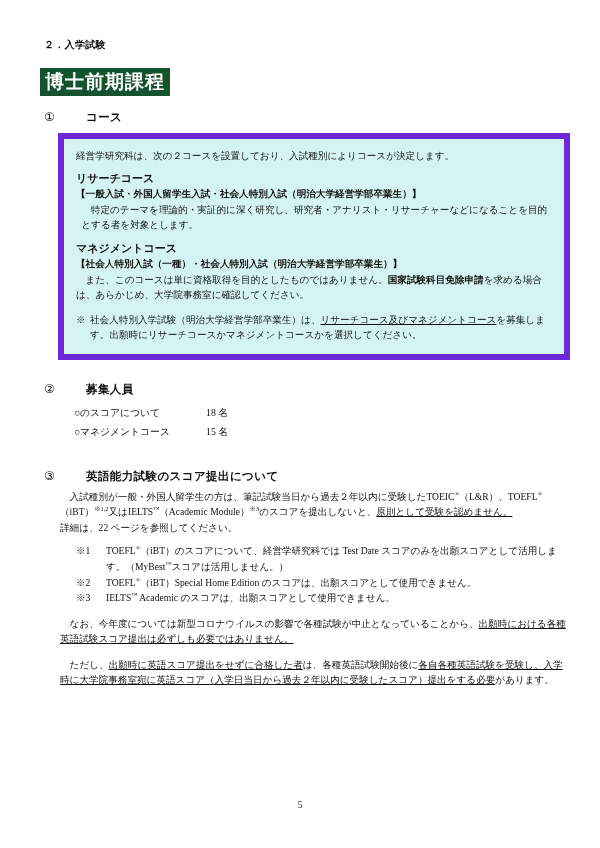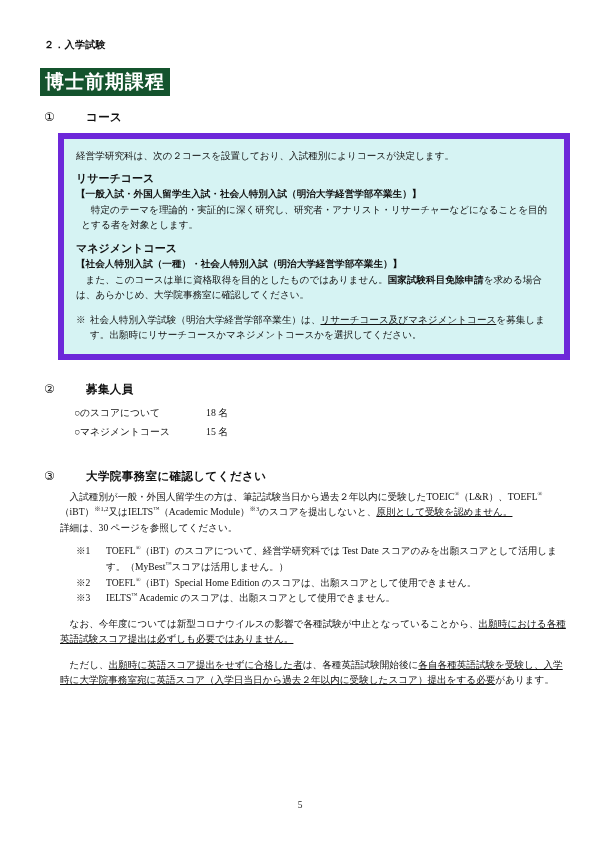--- a/index.html
+++ b/index.html
@@ -238,28 +238,28 @@
       <span class="quota-count">18 名</span>
     </div>
     <div class="quota-row">
       <span class="quota-name">○マネジメントコース</span>
       <span class="quota-count">15 名</span>
     </div>
   </div>
 
   <div class="item-head" id="heading-english">
     <span class="circnum">③</span>
-    <span class="item-label">大学院事務室に確認してください</span>
+    <span class="item-label">英語能力試験のスコア提出について</span>
   </div>
 
   <div class="eng-body">
 
     <p class="para-indent"><span>入試種別が一般・外国人留学生の方は、筆記試験当日から過去２年以内に受験した</span><span class="latin">TOEIC</span><sup class="ref">®</sup><span>（L&amp;R）、</span><span class="latin">TOEFL</span><sup class="ref">®</sup><span>（iBT）</span><sup class="ref">※1,2</sup><span>又は</span><span class="latin">IELTS</span><sup class="tm">™</sup><span class="latin">（Academic Module）</span><sup class="ref">※3</sup><span>のスコアを提出しないと、</span><span class="ul-inline">原則として受験を認めません。</span></p>
 
-    <p>詳細は、30 ページを参照してください。</p>
+    <p>詳細は、22 ページを参照してください。</p>
 
     <div class="kome-list">
 
       <div class="kome-item">
         <span class="k-mark">※1</span>
         <span class="k-text"><span class="latin">TOEFL</span><sup class="ref">®</sup><span>（iBT）のスコアについて、経営学研究科では Test Date スコアのみを出願スコアとして活用します。（MyBest</span><sup class="tm">™</sup><span>スコアは活用しません。）</span></span>
       </div>
 
       <div class="kome-item">
         <span class="k-mark">※2</span>

